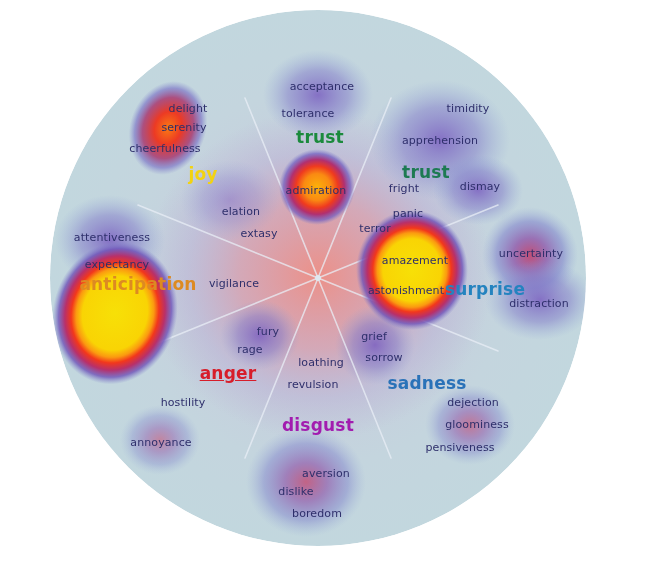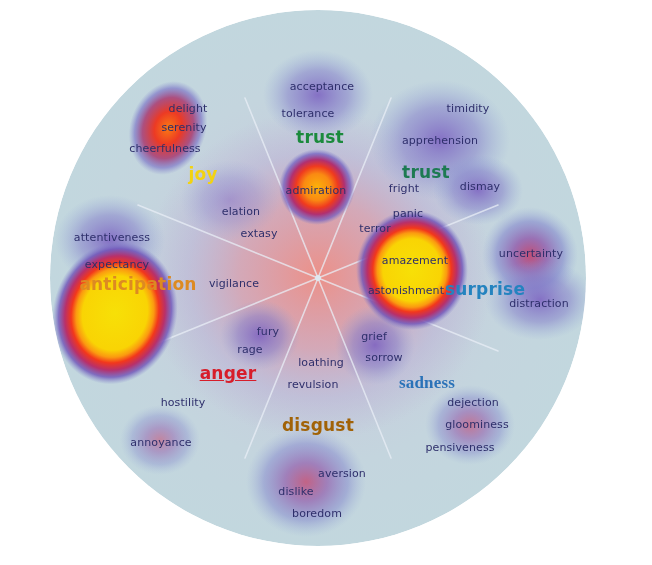--- a/index.html
+++ b/index.html
@@ -122,31 +122,31 @@
     <span class="word" style="left: 415px; top: 260px;">amazement</span>
     <span class="word" style="left: 406px; top: 290px;">astonishment</span>
     <span class="word" style="left: 539px; top: 303px;">distraction</span>
     <span class="word" style="left: 374px; top: 336px;">grief</span>
     <span class="word" style="left: 384px; top: 357px;">sorrow</span>
     <span class="word" style="left: 473px; top: 402px;">dejection</span>
     <span class="word" style="left: 477px; top: 424px;">gloominess</span>
     <span class="word" style="left: 460px; top: 447px;">pensiveness</span>
     <span class="word" style="left: 321px; top: 362px;">loathing</span>
     <span class="word" style="left: 313px; top: 384px;">revulsion</span>
-    <span class="word" style="left: 326px; top: 473px; margin-left: 16px;">aversion</span>
+    <span class="word" style="left: 326px; top: 473px;">aversion</span>
     <span class="word" style="left: 296px; top: 491px;">dislike</span>
     <span class="word" style="left: 317px; top: 513px;">boredom</span>
     <span class="word" style="left: 268px; top: 331px;">fury</span>
     <span class="word" style="left: 250px; top: 349px;">rage</span>
     <span class="word" style="left: 183px; top: 402px;">hostility</span>
     <span class="word" style="left: 161px; top: 442px;">annoyance</span>
     <span class="word" style="left: 234px; top: 283px;">vigilance</span>
     <span class="word" style="left: 112px; top: 237px;">attentiveness</span>
     <span class="word" style="left: 117px; top: 264px;">expectancy</span>
     <span class="word primary" style="left: 203px; top: 174px; color: rgb(242, 211, 17);">joy</span>
     <span class="word primary" style="left: 320px; top: 137px; color: rgb(27, 138, 60);">trust</span>
     <span class="word primary" style="left: 426px; top: 172px; color: rgb(29, 122, 82);">trust</span>
     <span class="word primary" style="left: 485px; top: 279px; color: rgb(36, 131, 191); margin-top: 10px;">surprise</span>
-    <span class="word primary" style="left: 427px; top: 383px; color: rgb(42, 114, 184); font-family: Liberation Serif, serif;">sadness</span>
-    <span class="word primary" style="left: 318px; top: 425px; color: #a16207; text-align: right;">disgust</span>
+    <span class="word primary" style="left: 427px; top: 383px; color: rgb(42, 114, 184);">sadness</span>
+    <span class="word primary" style="left: 318px; top: 425px; color: #a21caf; text-align: right;">disgust</span>
     <span class="word primary" style="left: 228px; top: 373px; color: rgb(215, 29, 42); text-decoration: underline;">anger</span>
     <span class="word primary" style="left: 138px; top: 284px; color: rgb(221, 138, 34);">anticipation</span>
   </div>
 
 </body></html>

